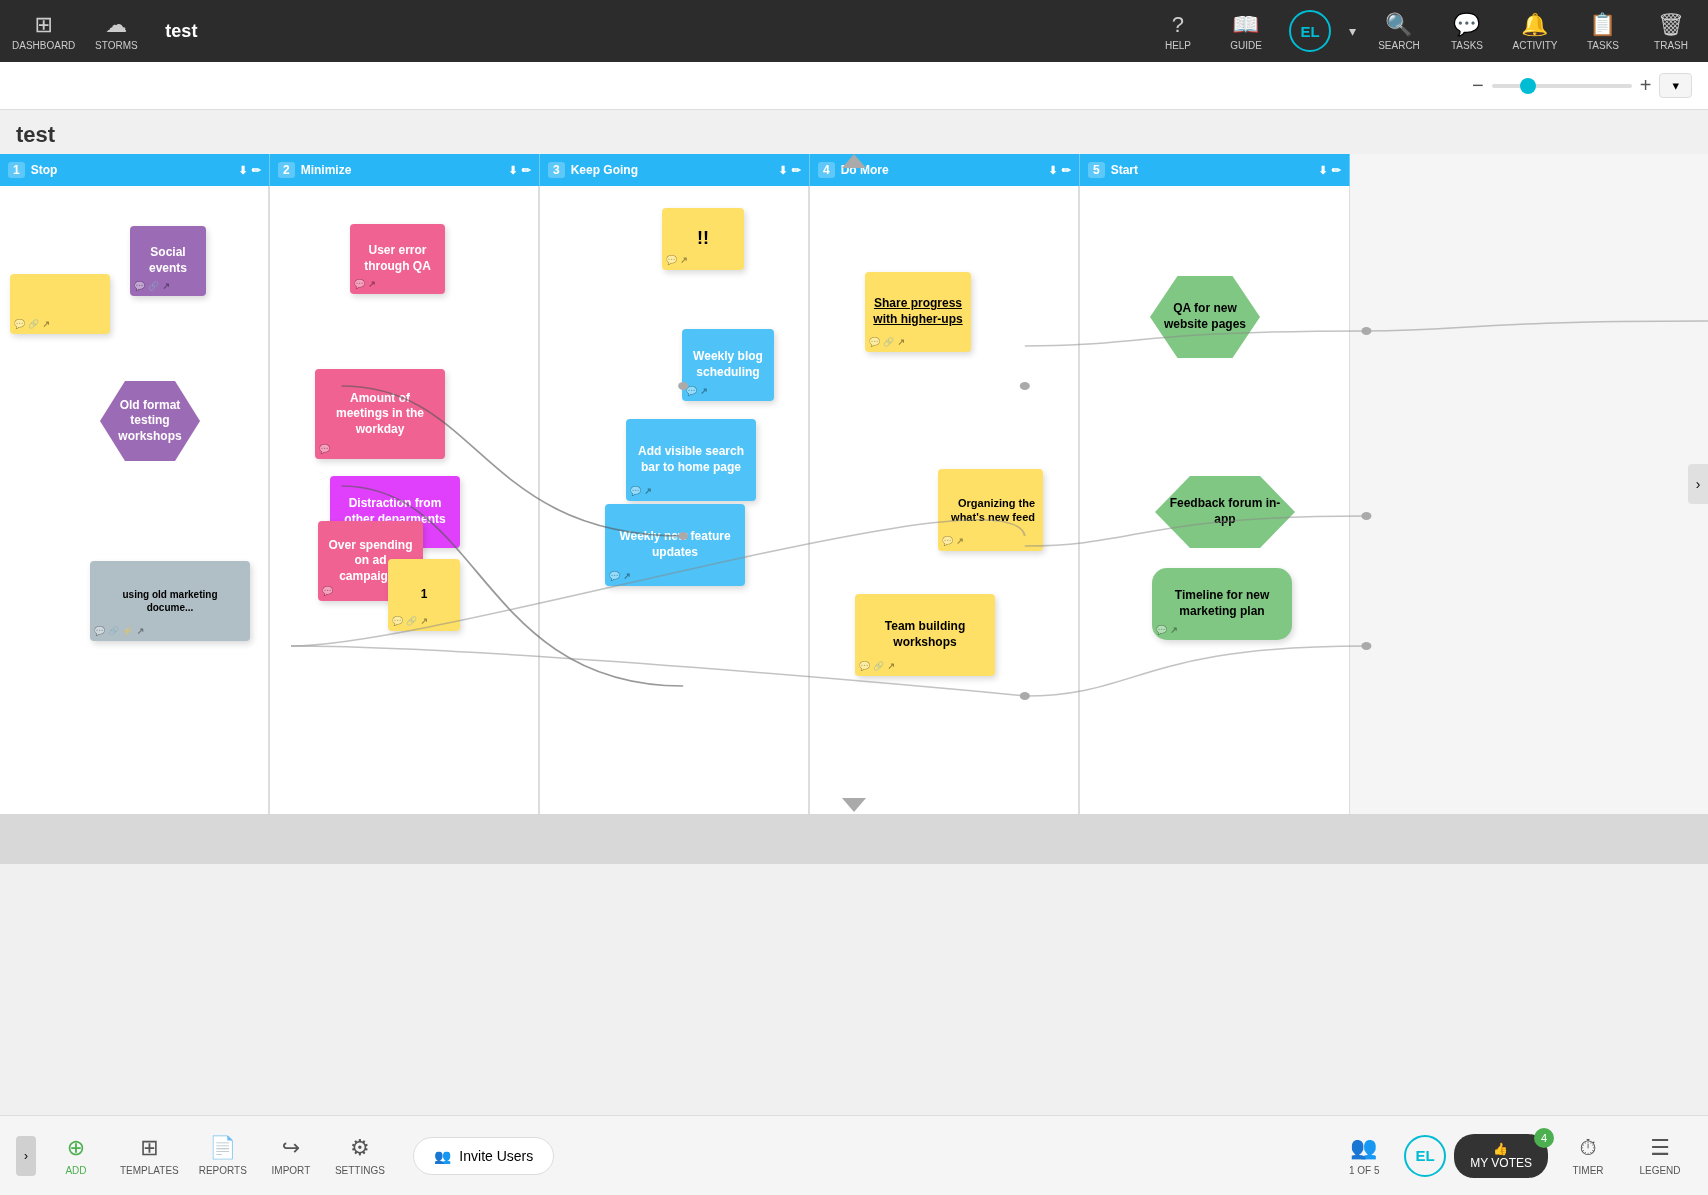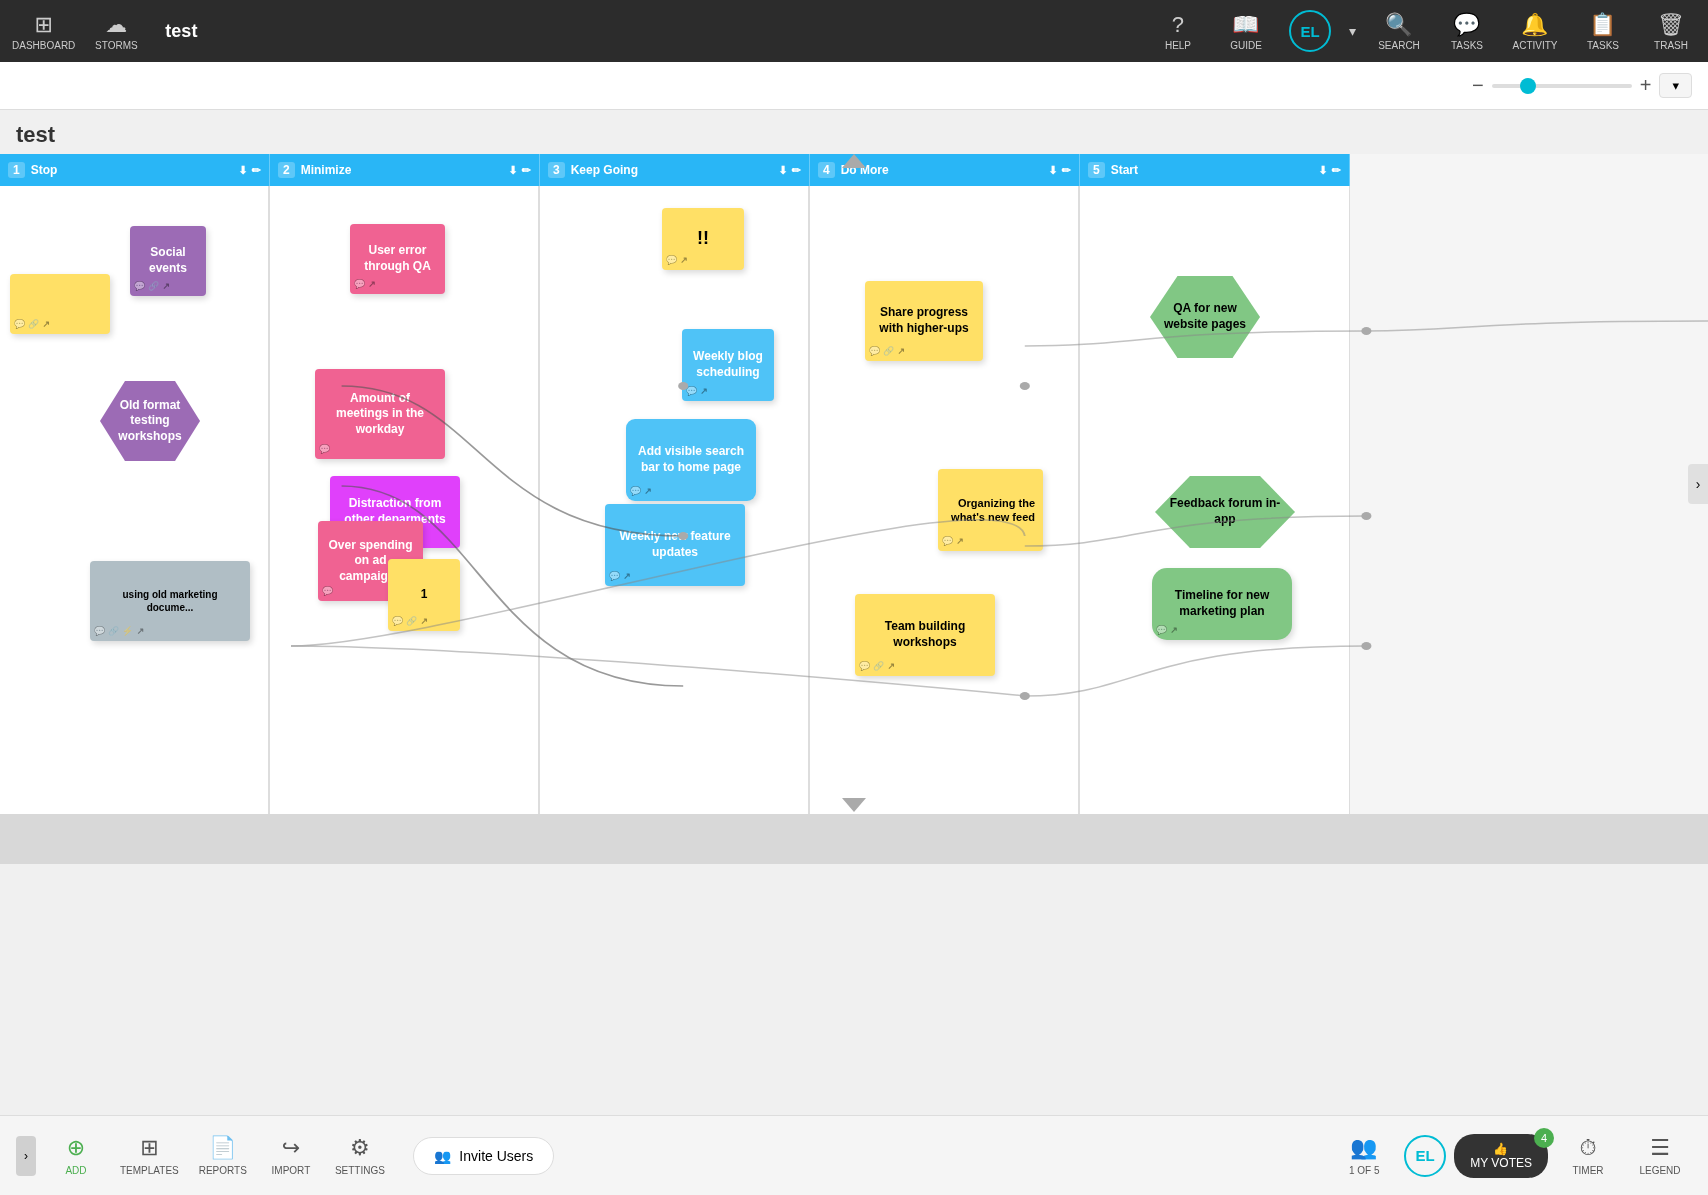--- a/index.html
+++ b/index.html
@@ -504,41 +504,41 @@
       </div>
 
       <div class="sticky blue-light" style="left:112px;top:143px;width:92px;height:72px;margin-left:30px;">
         Weekly blog scheduling
         <div class="sticky-icons">
             <span>💬</span>
             <span>↗</span>
           </div>
       </div>
 
-      <div class="sticky blue-light" style="left:86px;top:233px;width:130px;height:82px;border-radius:9px;">
+      <div class="sticky blue-light" style="left:86px;top:233px;width:130px;height:82px;">
         Add visible search bar to home page
         <div class="sticky-icons">
             <span>💬</span>
             <span>↗</span>
           </div>
       </div>
 
       <div class="sticky blue-light" style="left:65px;top:318px;width:140px;height:82px;">
         Weekly new feature updates
         <div class="sticky-icons">
             <span>💬</span>
             <span>↗</span>
           </div>
       </div>
       <div style="position:absolute;right:0;top:0;width:1px;height:100%;background:#ddd;"></div>
     </div>
 
     <div class="col-lane" style="width:270px;height:628px;background:white;">
 
-      <div class="sticky yellow" style="left:55px;top:95px;width:118px;height:80px;">
+      <div class="sticky yellow" style="left:55px;top:86px;width:106px;height:80px;text-decoration:underline;">
         Share progress with higher-ups
         <div class="sticky-icons">
             <span>💬</span>
             <span>🔗</span>
             <span>↗</span>
           </div>
       </div>
 
       <div class="sticky yellow" style="left:128px;top:283px;width:105px;height:82px;font-size:11px;text-align:right;">
         Organizing the what's new feed

